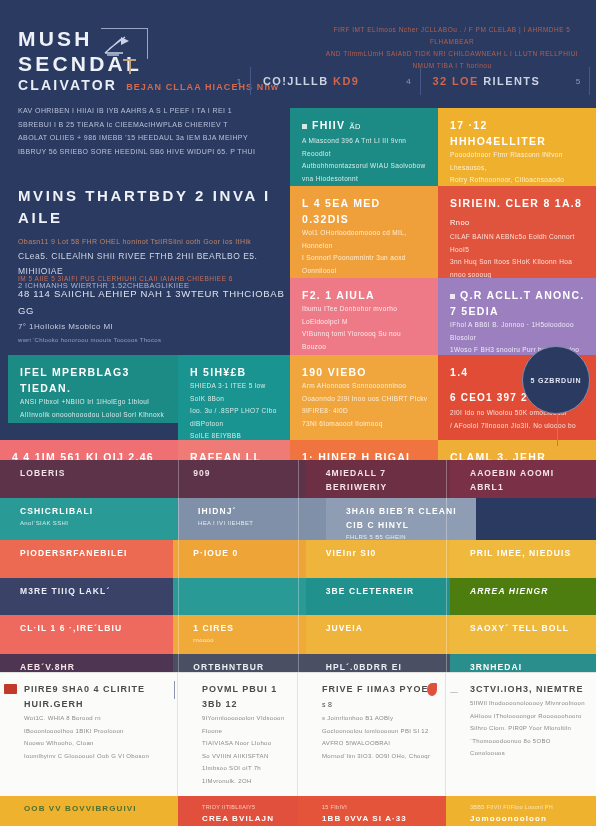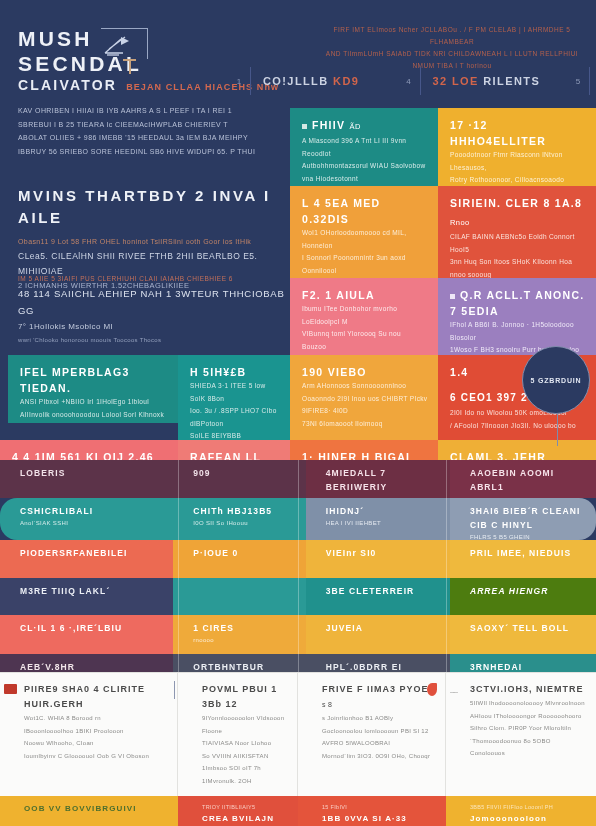--- a/index.html
+++ b/index.html
@@ -267,28 +267,24 @@
         <div class="cell c3" style="background: rgb(109, 47, 68);">
           <div class="bt" style="color: rgb(247, 227, 234);">4MIEDALL 7 BERIIWERIY</div>
         </div>
         <div class="cell c4" style="background: rgb(122, 49, 72);">
           <div class="bt" style="color: rgb(247, 227, 234);">AAOEBIN AOOMI ABRL1</div>
         </div>
         <div class="vsep" style="left: 178px;"></div>
         <div class="vsep" style="left: 298px;"></div>
         <div class="vsep" style="left: 446px;"></div>
       </div>
-      <div class="band" style="height: 42px; border-radius: 17px;">
+      <div class="band" style="height: 42px;">
         <div class="cell c1" style="background: rgb(42, 154, 150);">
           <div class="bt" style="color: rgb(255, 255, 255);">CSHICRLIBALI</div>
           <div class="bs" style="color: rgb(212, 236, 234);">Anol´SIAK SSHI</div>
-        </div>
-        <div class="cell c2" style="background: rgb(42, 154, 150);">
-          <div class="bt" style="color: rgb(255, 255, 255);">CHITh HBJ13B5</div>
-          <div class="bs" style="color: rgb(212, 236, 234);">I0O SII So IHoouu</div>
         </div>
         <div class="cell c3" style="background: rgb(127, 144, 168);">
           <div class="bt" style="color: rgb(255, 255, 255);">IHIDNJ´</div>
           <div class="bs" style="color: rgb(228, 233, 240);">HEA I IVI IIEHBET</div>
         </div>
         <div class="cell c4" style="background: rgb(142, 157, 179);">
           <div class="bt" style="color: rgb(255, 255, 255);">3HAI6 BIEB´R CLEANI CIB C HINYL</div>
           <div class="bs" style="color: rgb(232, 237, 243);">FHLRS 5 B5 GHEIN</div>
         </div>
         <div class="vsep" style="left: 178px;"></div>

